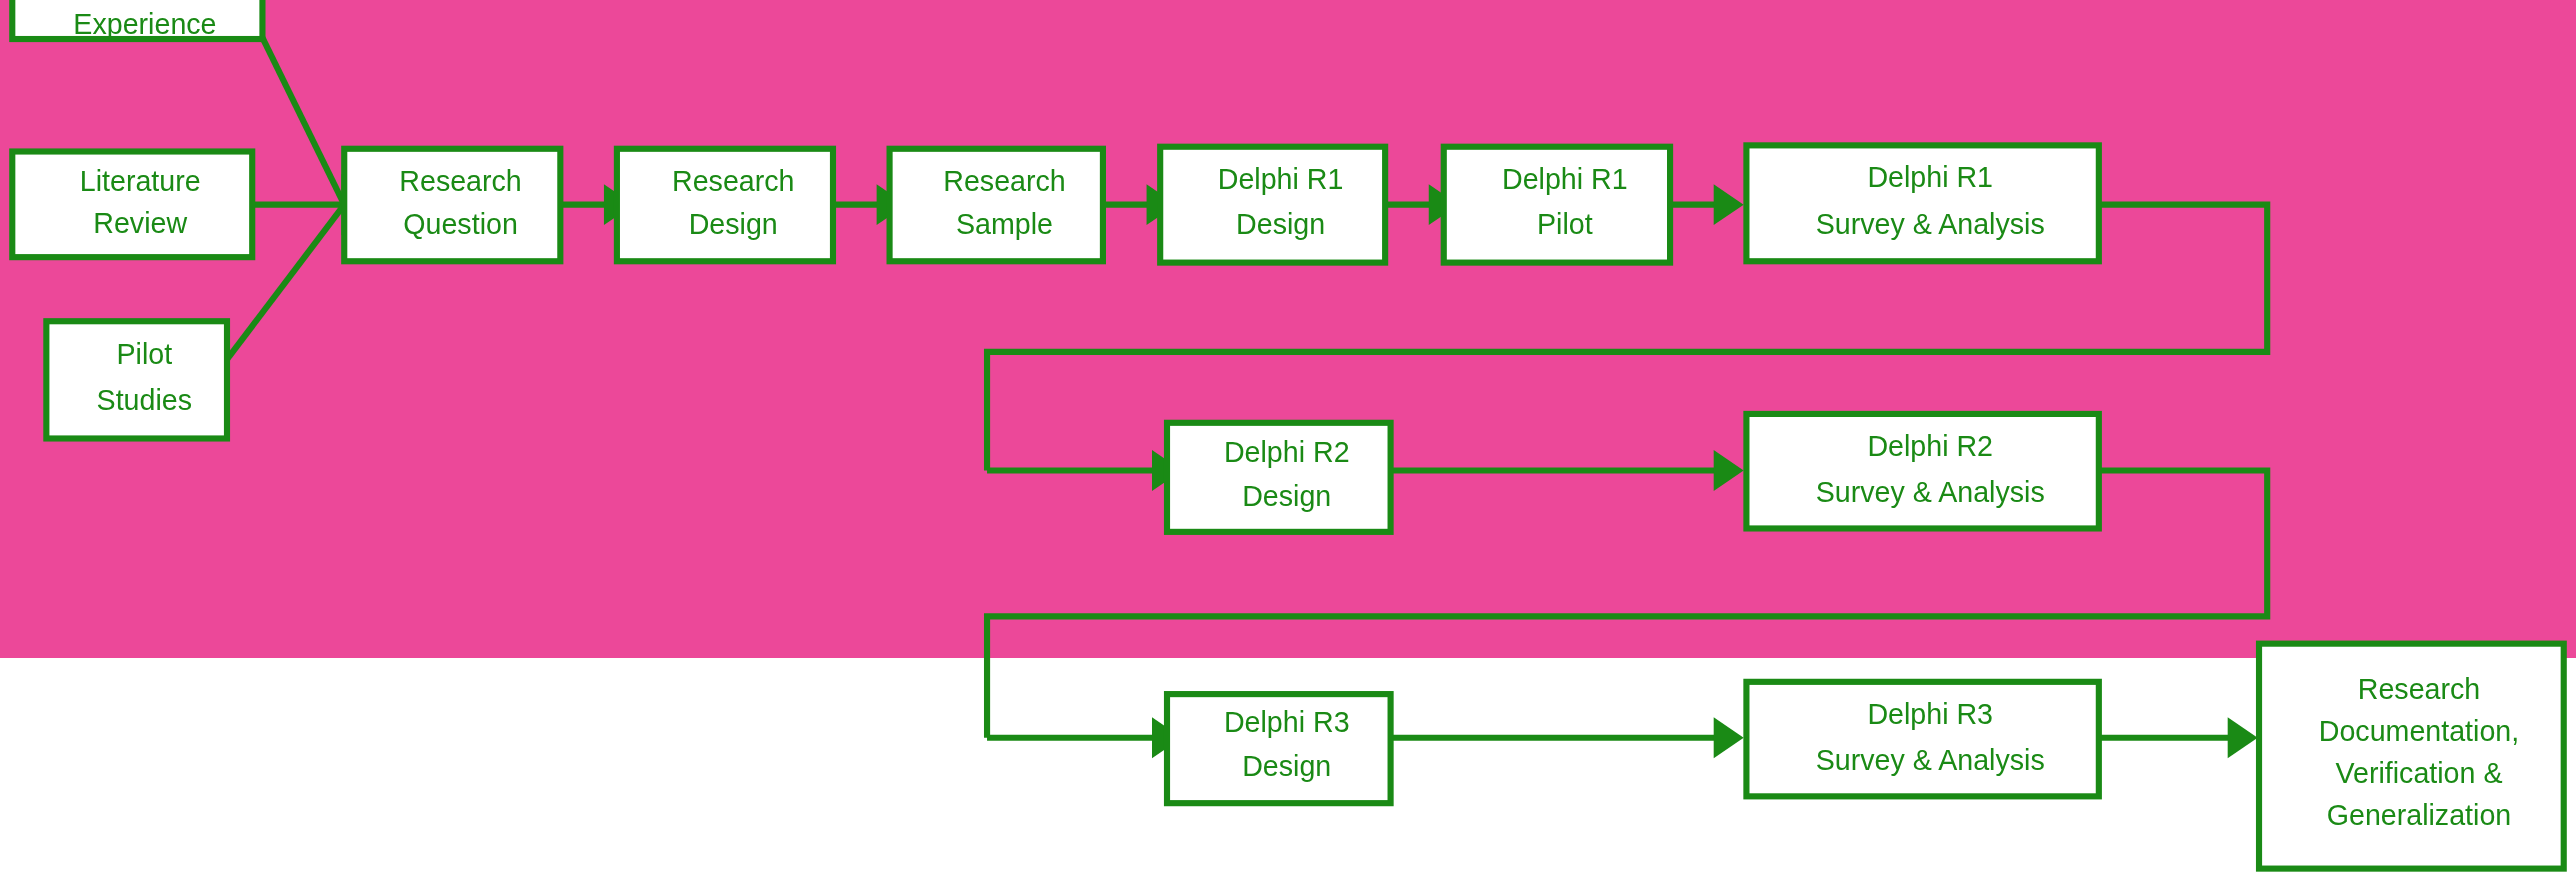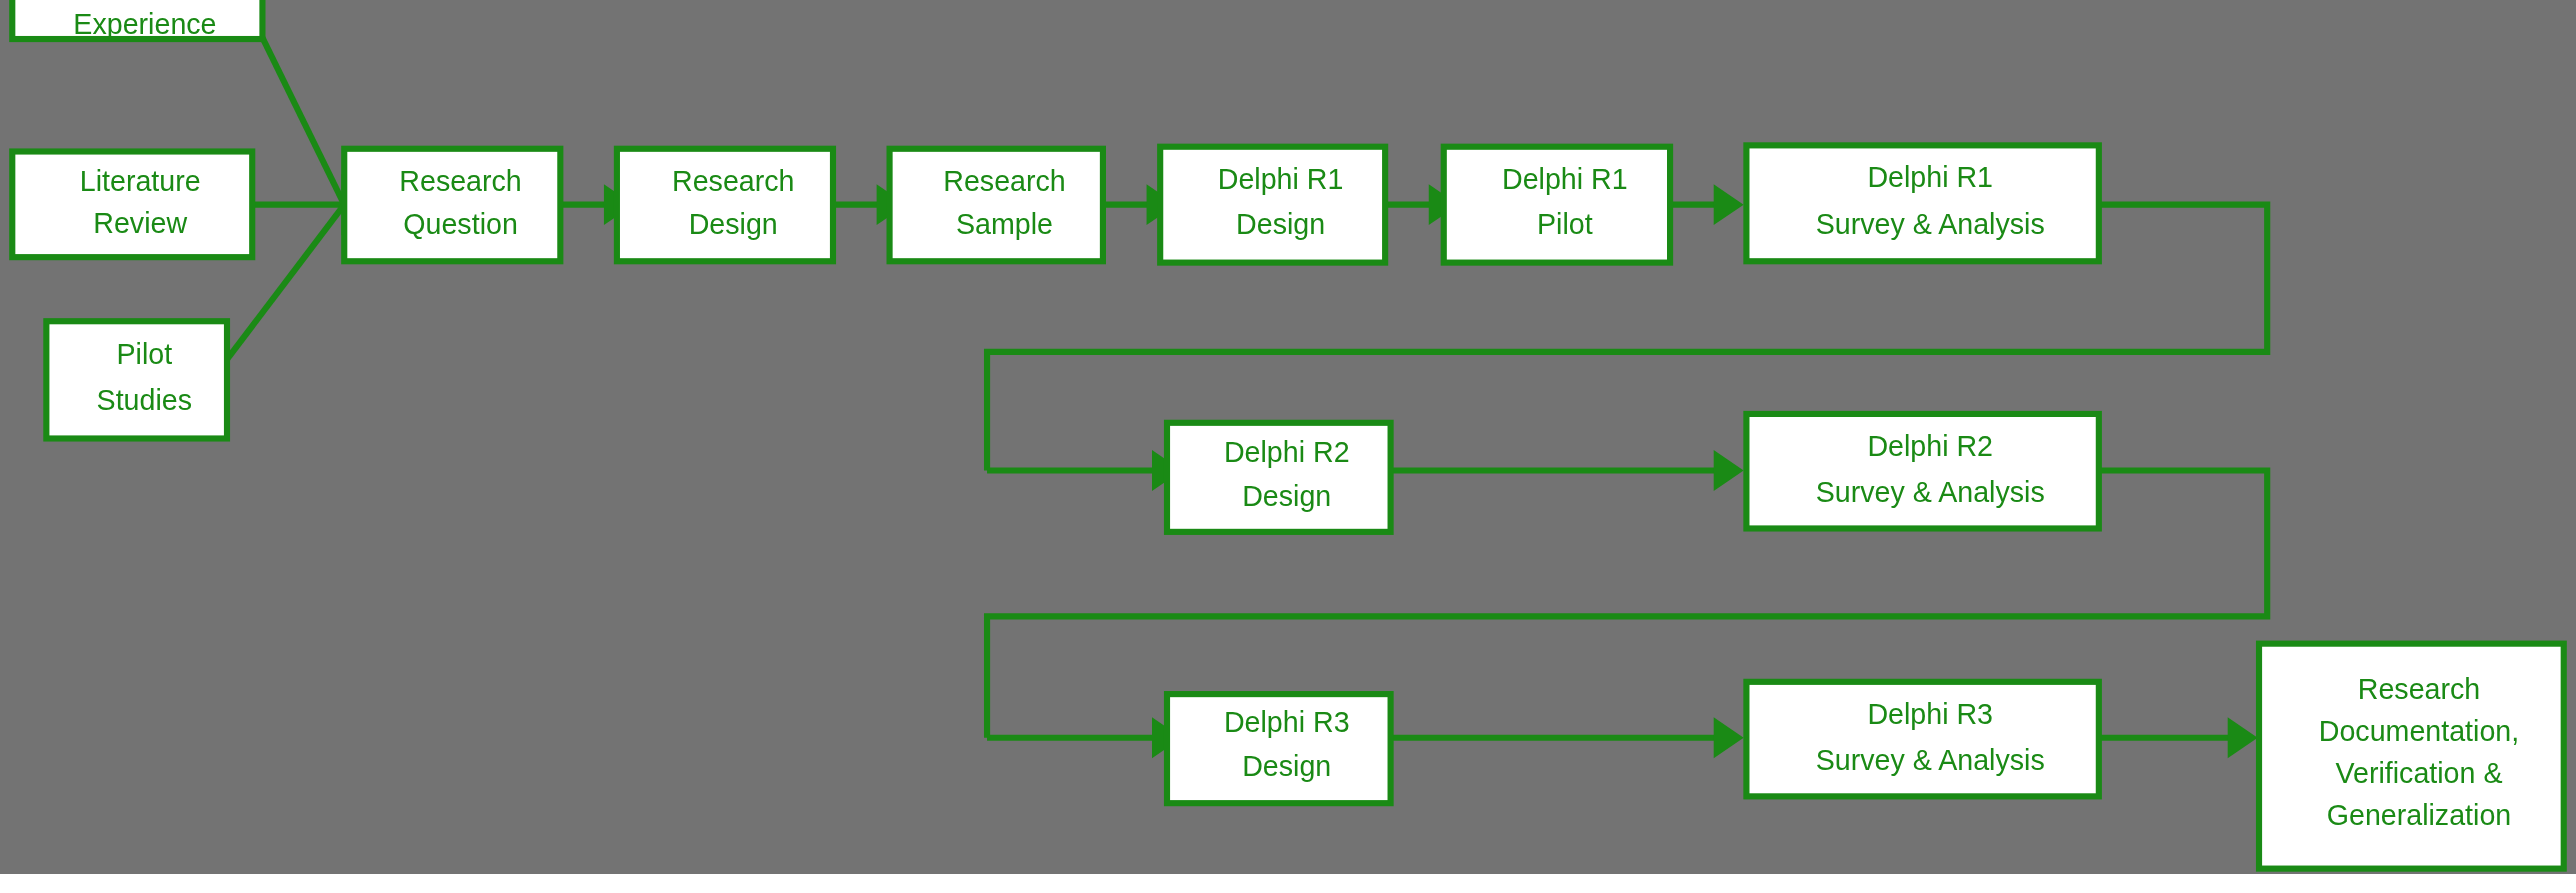--- a/index.html
+++ b/index.html
@@ -9,22 +9,22 @@
   }
   body {
     width: 2576px;
     height: 894px;
     overflow: hidden;
     font-family: "Liberation Sans", sans-serif;
   }
   #diagram-root {
     position: relative;
     width: 2576px;
-    height: 874px;
-    background: #737373;
+    height: 658px;
+    background: #ec4899;
   }
   svg#flow {
     display: block;
     width: 2576px;
     height: 894px;
   }
   .node-rect {
     fill: #ffffff;
     stroke: #1a8a15;
     stroke-width: 9;

